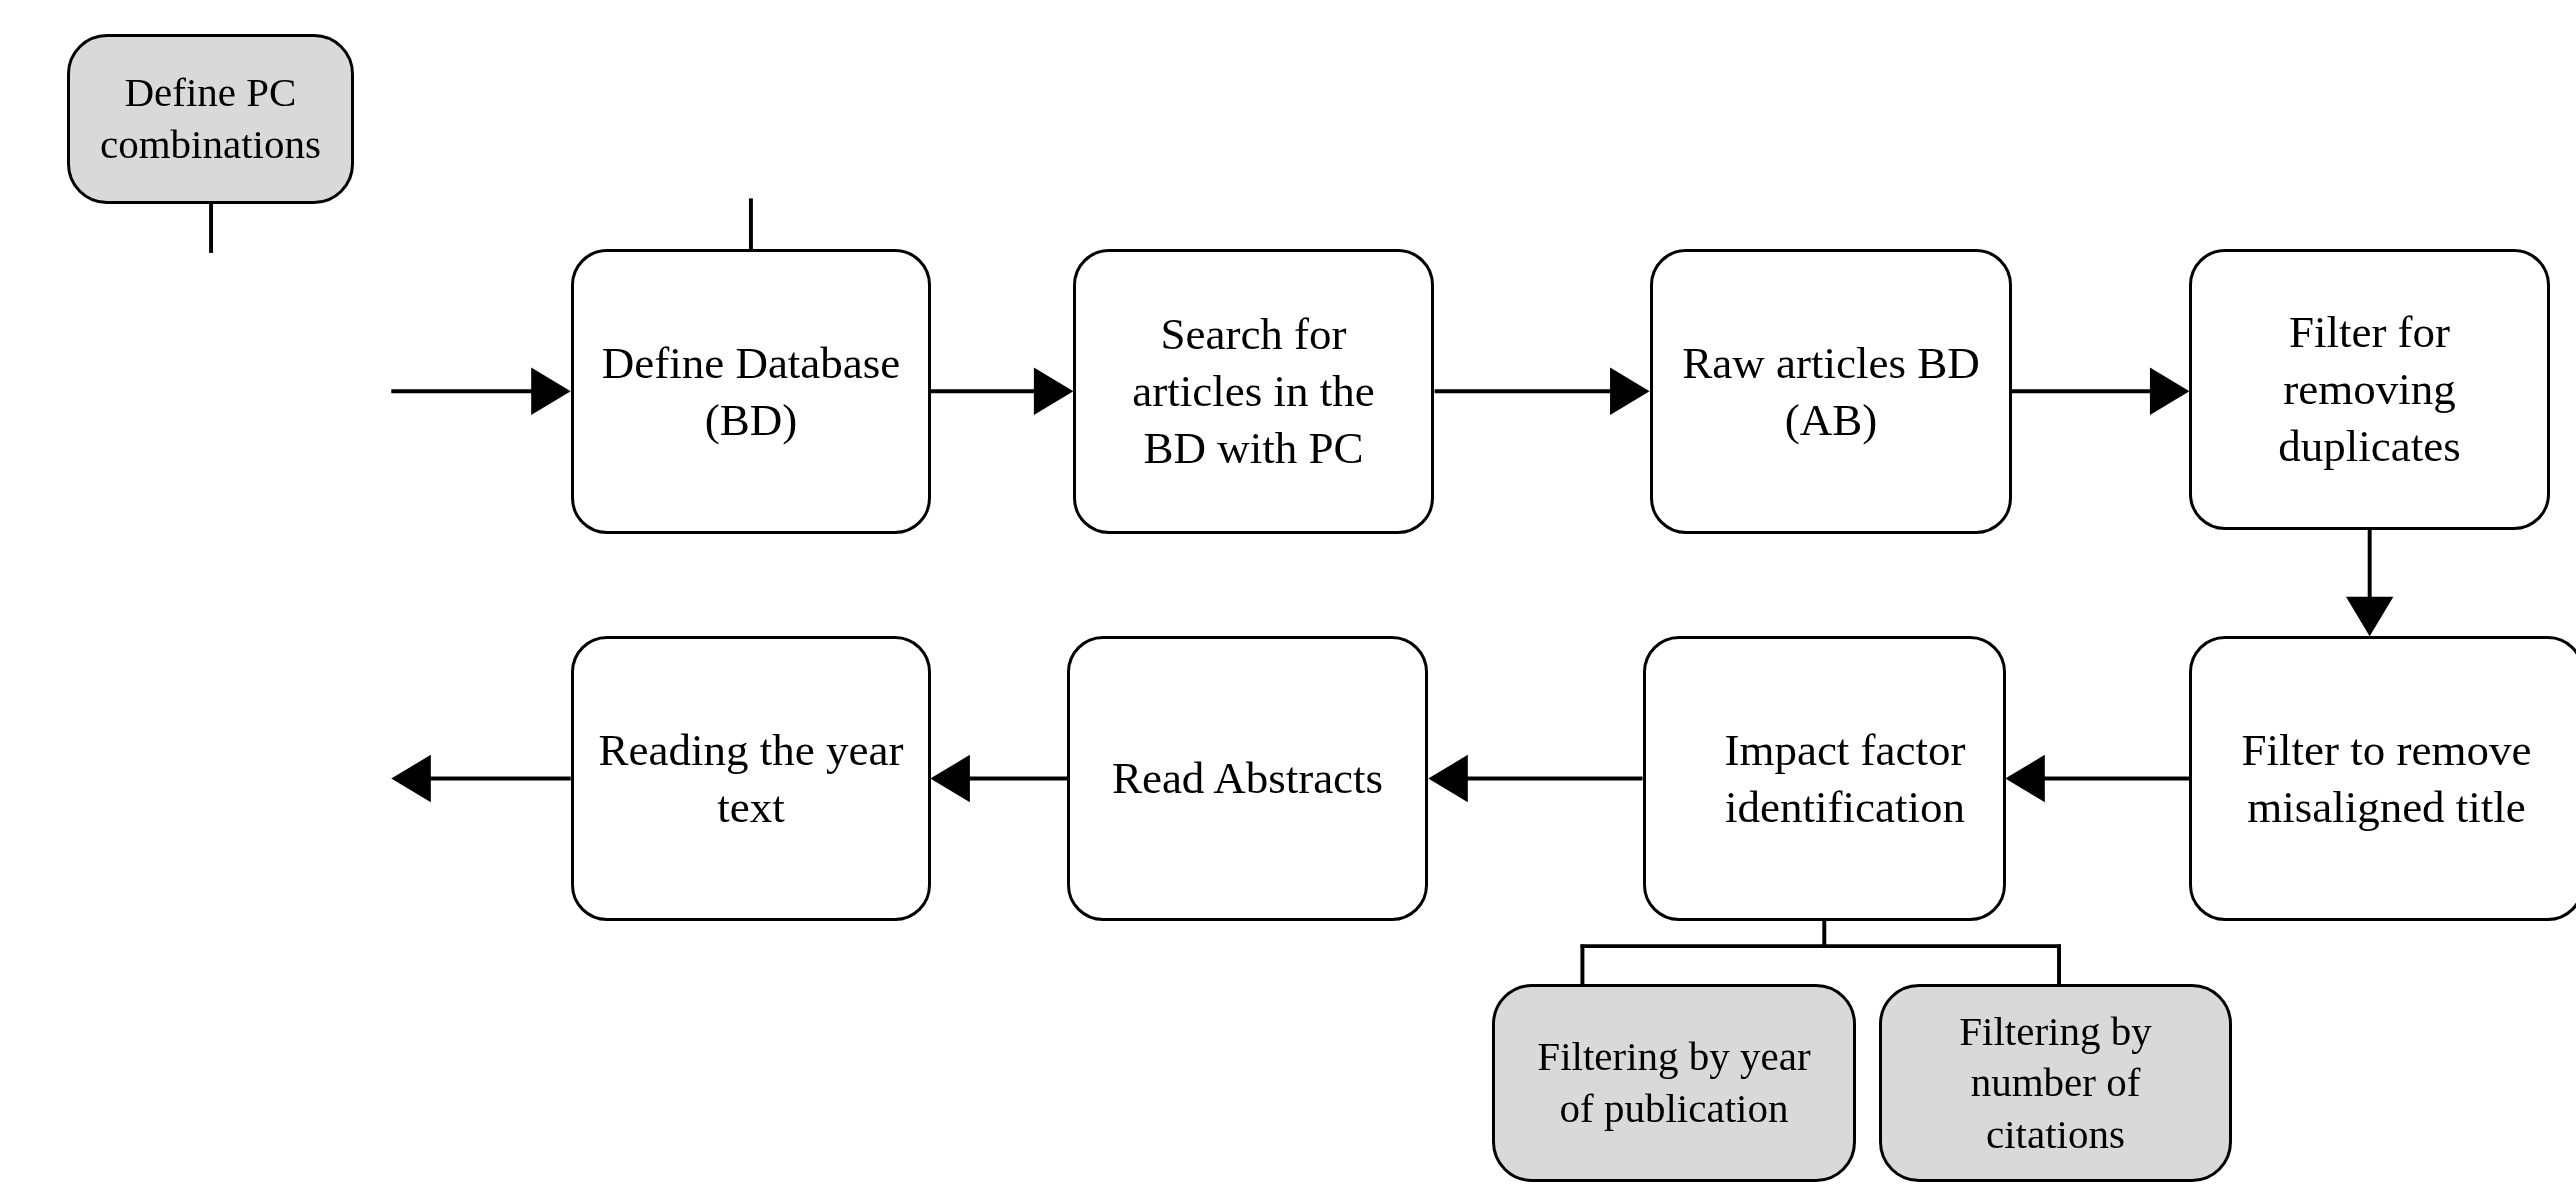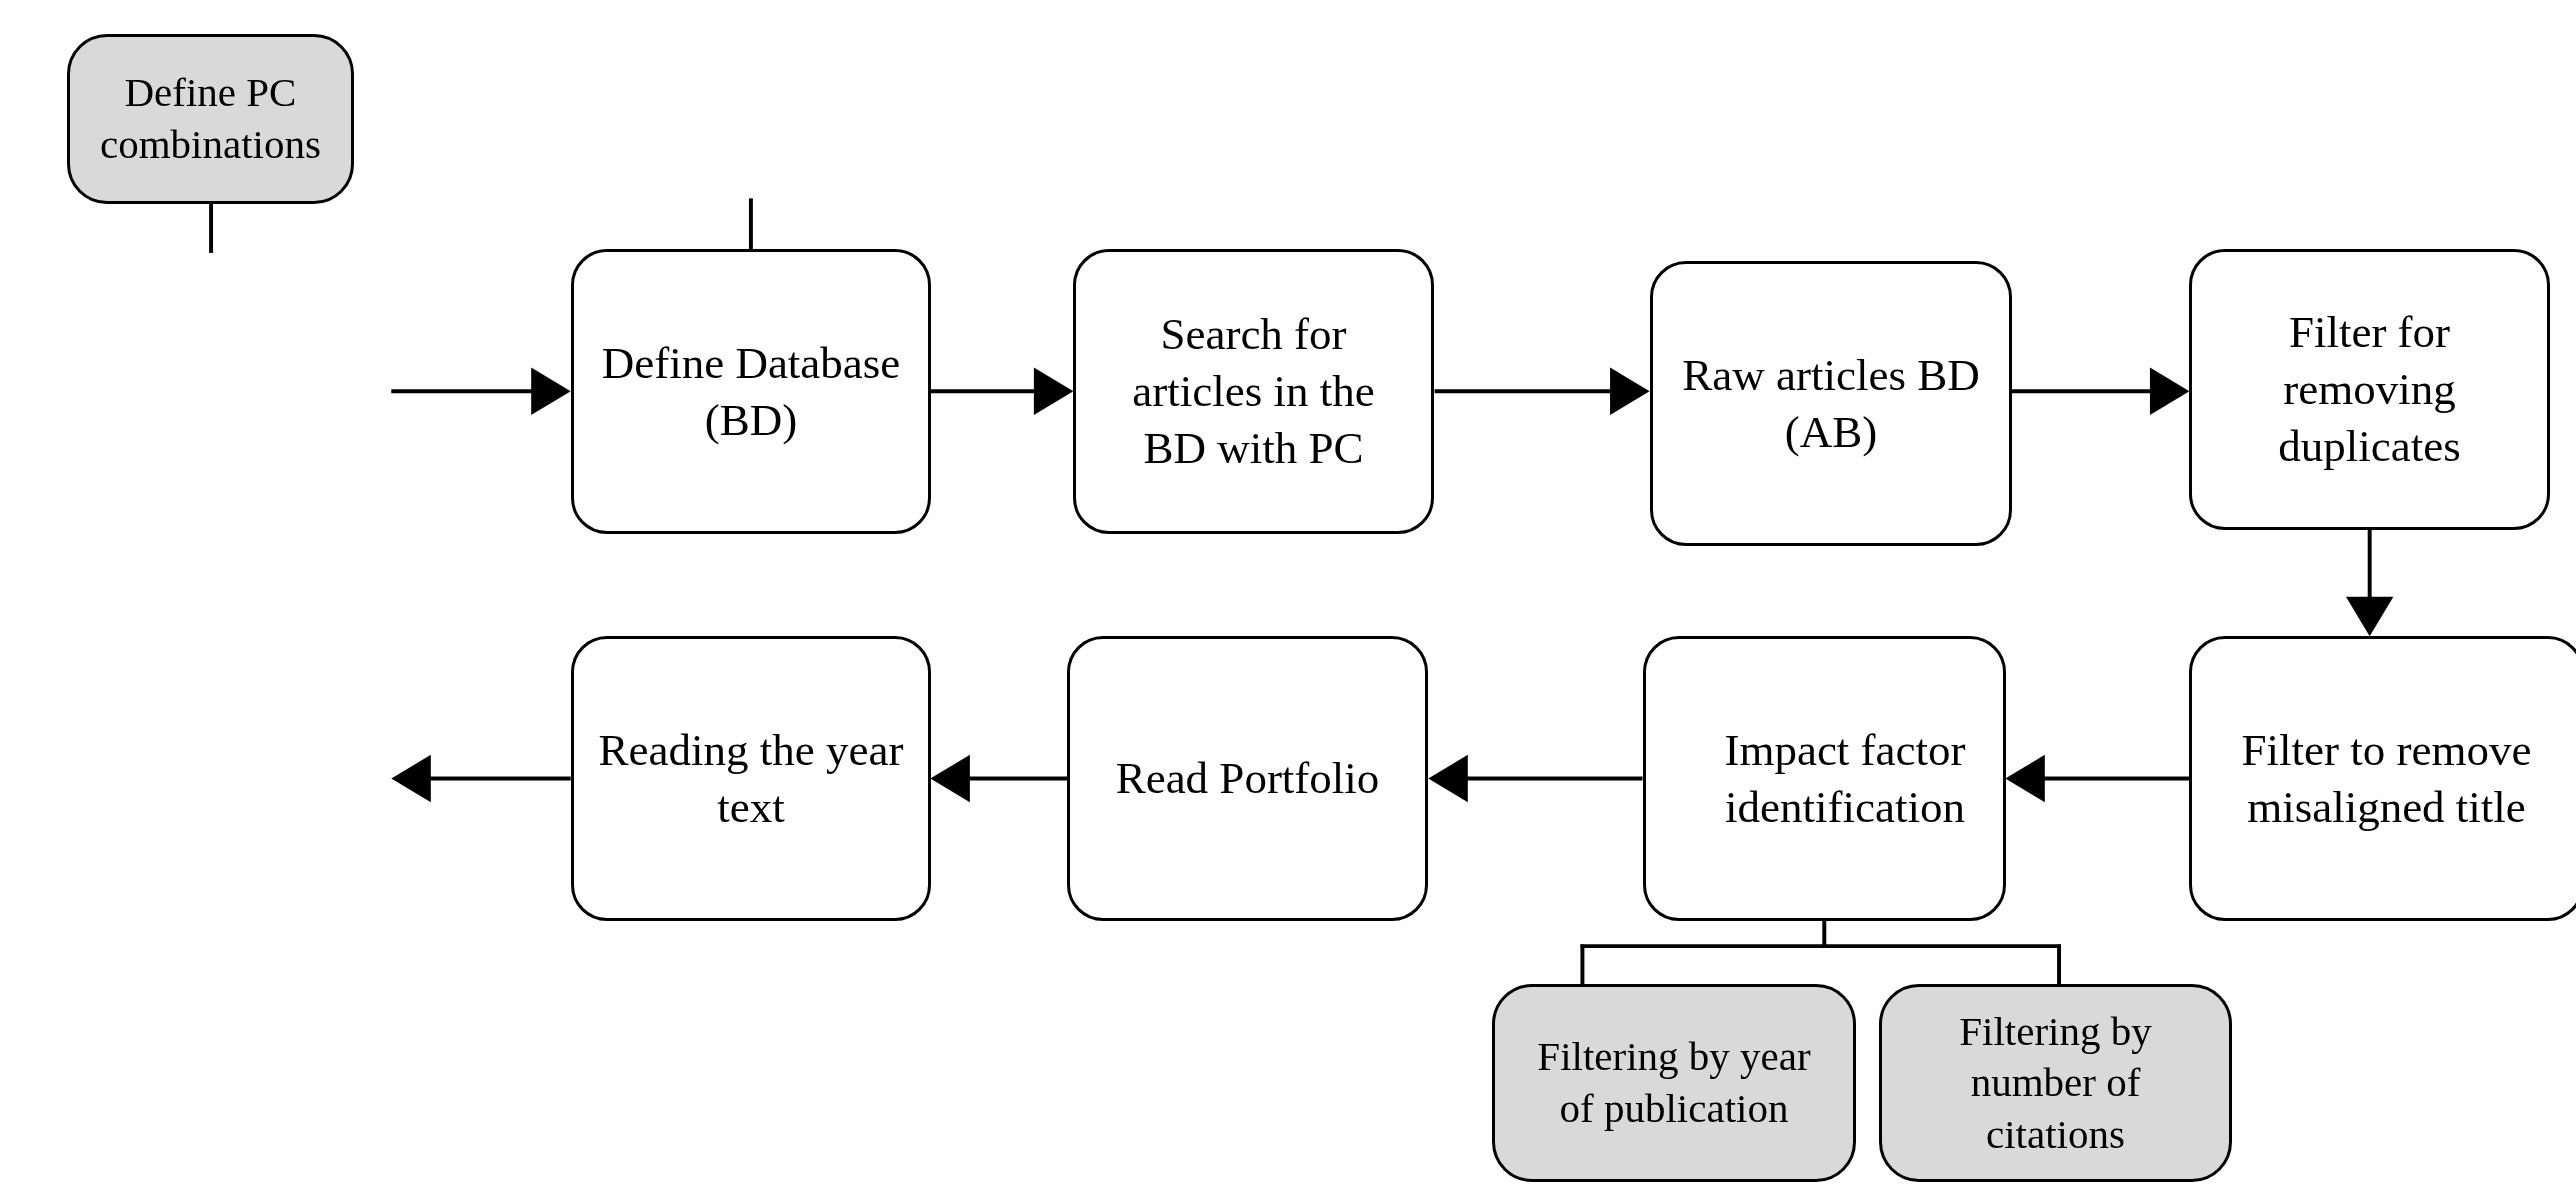--- a/index.html
+++ b/index.html
@@ -112,29 +112,29 @@
   </svg>
 
   <div class="node annotation" style="left:67px;  top:34px; width:287px; height:170px;">Define PC
 combinations</div>
 
   <div class="node process" style="left:571px;  top:249px; width:360px; height:285px;">Define Database
 (BD)</div>
   <div class="node process" style="left:1073px; top:249px; width:361px; height:285px;">Search for
 articles in the
 BD with PC</div>
-  <div class="node process" style="left:1650px; top:249px; width:362px; height:285px;margin-top:12px;">Raw articles BD
+  <div class="node process" style="left:1650px; top:249px; width:362px; height:285px;">Raw articles BD
 (AB)</div>
   <div class="node process" style="left:2189px; top:249px; width:361px; height:281px;">Filter for
 removing
 duplicates</div>
 
   <div class="node process" style="left:571px;  top:636px; width:360px; height:285px;">Reading the year
 text</div>
-  <div class="node process" style="left:1067px; top:636px; width:361px; height:285px;">Read Portfolio</div>
+  <div class="node process" style="left:1067px; top:636px; width:361px; height:285px;">Read Abstracts</div>
   <div class="node process" style="left:1643px; top:636px; width:363px; height:285px;padding-left:41px;">Impact factor
 identification</div>
   <div class="node process" style="left:2189px; top:636px; width:395px; height:285px;">Filter to remove
 misaligned title</div>
 
   <div class="node annotation" style="left:1492px; top:984px; width:364px; height:198px;">Filtering by year
 of publication</div>
   <div class="node annotation" style="left:1879px; top:984px; width:353px; height:198px;">Filtering by
 number of
 citations</div>

